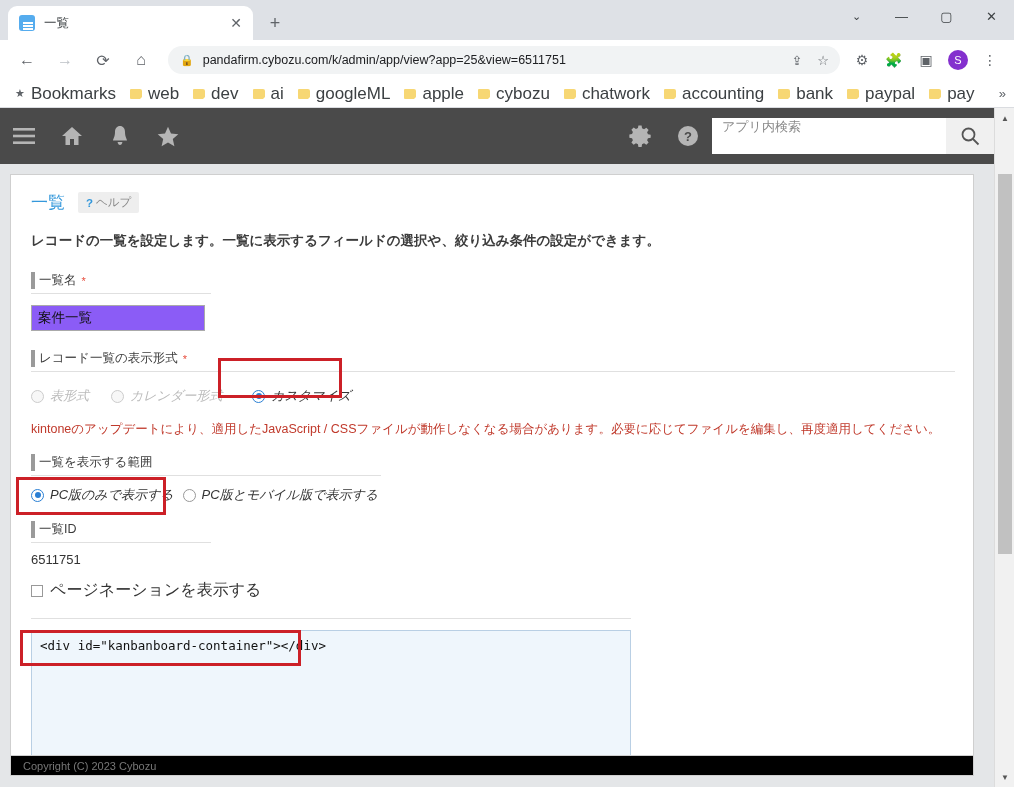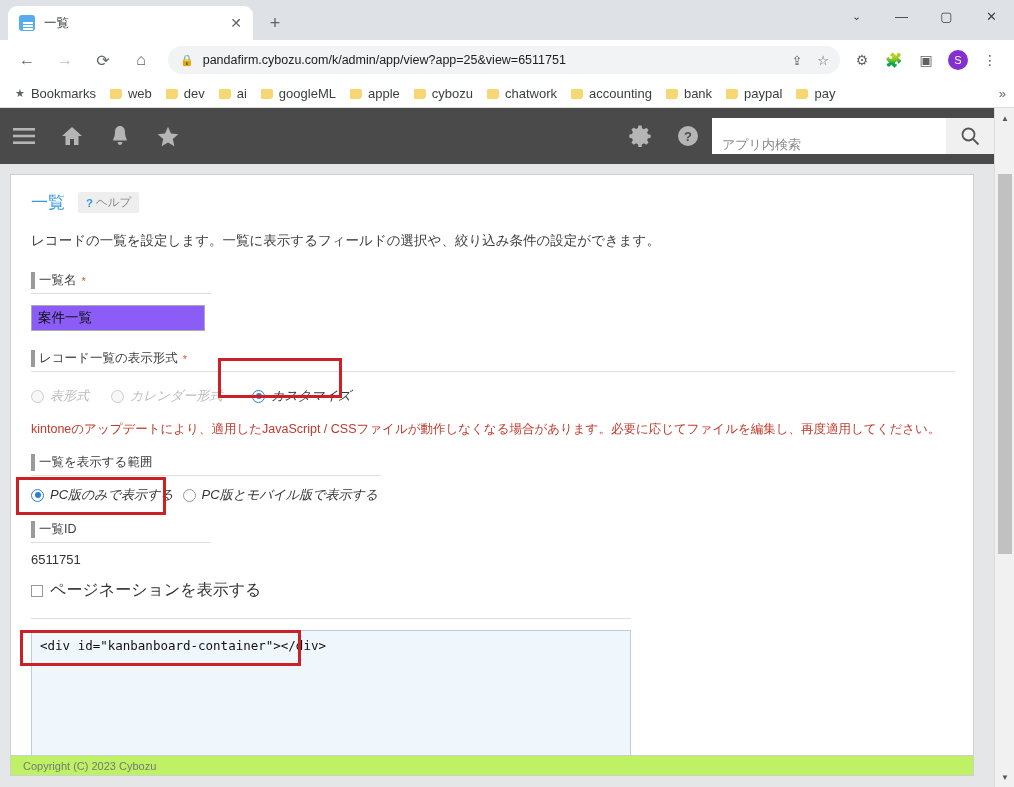--- a/index.html
+++ b/index.html
@@ -93,40 +93,40 @@
   .bm { display: flex; align-items: center; padding: 0 7px; height: 22px; }
   .bm-star { color: #5f6368; font-size: 11px; margin-right: 6px; }
   .bm-folder {
     width: 12px; height: 10px; background: #f7d774; border-radius: 1px 2px 1px 1px;
     margin-right: 6px; position: relative; flex: 0 0 auto;
   }
   .bm-folder:after {
     content:""; position: absolute; right: -1px; bottom: -1px;
     border-left: 4px solid transparent; border-bottom: 4px solid #ffffff;
   }
-  .bm-label { font-size: 13px; color: #3c4043; white-space: nowrap; }
+  .bm-label { font-size: 17px; color: #3c4043; white-space: nowrap; }
   .bm-overflow {
     position: absolute; right: 8px; font-size: 13px; color: #5f6368;
   }
 
   
   .viewport { position: absolute; top: 108px; left: 0; width: 1014px; height: 679px; background: #e4e6e8; }
 
   .kt-header {
     position: absolute; top: 0; left: 0; width: 994px; height: 56px;
     background: #4a4a4a; display: flex; align-items: center;
   }
   .kt-icon {
     width: 48px; height: 56px; display: flex; align-items: center;
     justify-content: center; color: #b5b5b5;
   }
   .kt-spacer { flex: 1 1 auto; }
   .kt-search {
     width: 234px; height: 36px; background: #ffffff; display: flex;
-    align-items: flex-end; padding: 0 10px;
+    align-items: flex-start; padding: 0 10px;
   }
   .kt-search-ph { font-size: 13px; color: #888888; }
   .kt-search-btn {
     width: 48px; height: 36px; background: #f0f0f0; display: flex;
     align-items: center; justify-content: center; color: #555;
   }
 
   .kt-body {
     position: absolute; top: 56px; left: 0; width: 994px; height: 623px;
     background: #e4e6e8; padding: 10px 10px 0 10px;
@@ -137,21 +137,21 @@
   }
 
   .pg-title-row { display: flex; align-items: center; margin-bottom: 18px; }
   .pg-title { font-size: 17px; color: #3498db; font-weight: normal; }
   .help-btn {
     margin-left: 13px; background: #eeeeee; border-radius: 2px;
     padding: 3px 8px; font-size: 11.5px; color: #888888; display: flex; align-items: center;
   }
   .help-q { color: #3498db; font-weight: bold; margin-right: 3px; }
 
-  .pg-desc { font-size: 13.5px; color: #3c3c3c; margin-bottom: 22px; }
+  .pg-desc { font-size: 13.5px; color: #3c3c3c; margin-bottom: 22px; font-weight: bold; }
 
   .field-label {
     display: flex; align-items: center; font-size: 12.5px; color: #3c3c3c;
     border-left: 4px solid #9a9a9a; padding-left: 4px; height: 17px;
     position: relative; margin-bottom: 0;
   }
   .field-label:after {
     content: ""; position: absolute; left: 4px; right: -100000px; bottom: -4px; height: 1px;
   }
   .req { color: #e74c3c; margin-left: 5px; font-size: 11px; }
@@ -195,21 +195,21 @@
 
   .codearea {
     margin-top: 11px; width: 600px; height: 160px; background: #eff6fc;
     border: 1px solid #b9cfe4; padding: 6px 8px;
     font-family: "DejaVu Sans Mono", "Liberation Mono", monospace;
     font-size: 12.5px; color: #111; line-height: 1.4;
   }
 
   .footer {
     position: absolute; left: 0; bottom: 0; width: 994px; height: 20px;
-    background: #bef264; border-top: 1px solid #cfcfcf;
+    background: #000000; border-top: 1px solid #cfcfcf;
     font-size: 11px; color: #777; display: flex; align-items: center; padding-left: 12px;
   }
 
   
   .annot { position: absolute; border: 3px solid #cc2027; pointer-events: none; }
 
   
   .vscroll {
     position: absolute; top: 108px; right: 0; width: 20px; height: 679px;
     background: #f1f1f1; border-left: 1px solid #dcdcdc;

